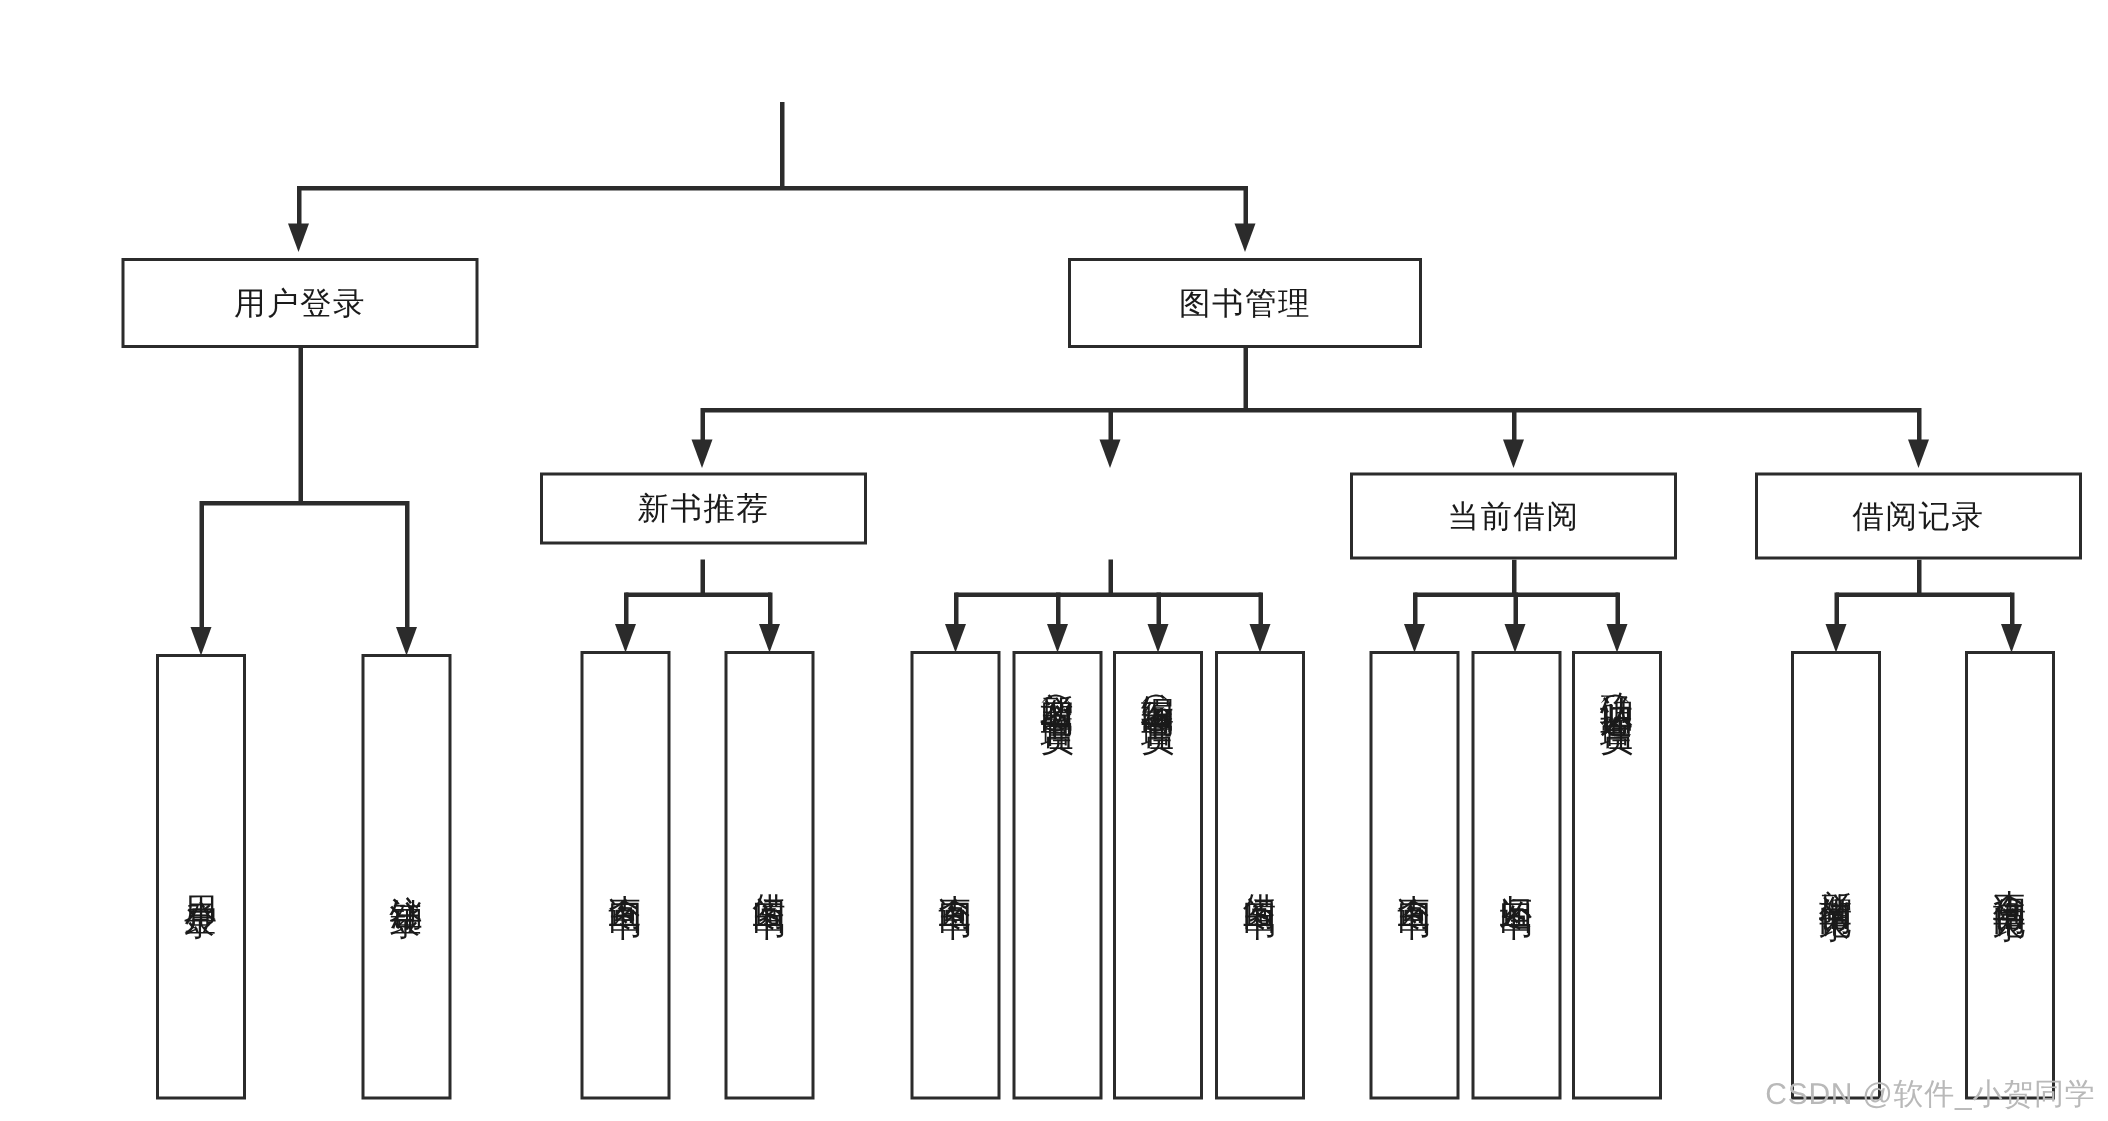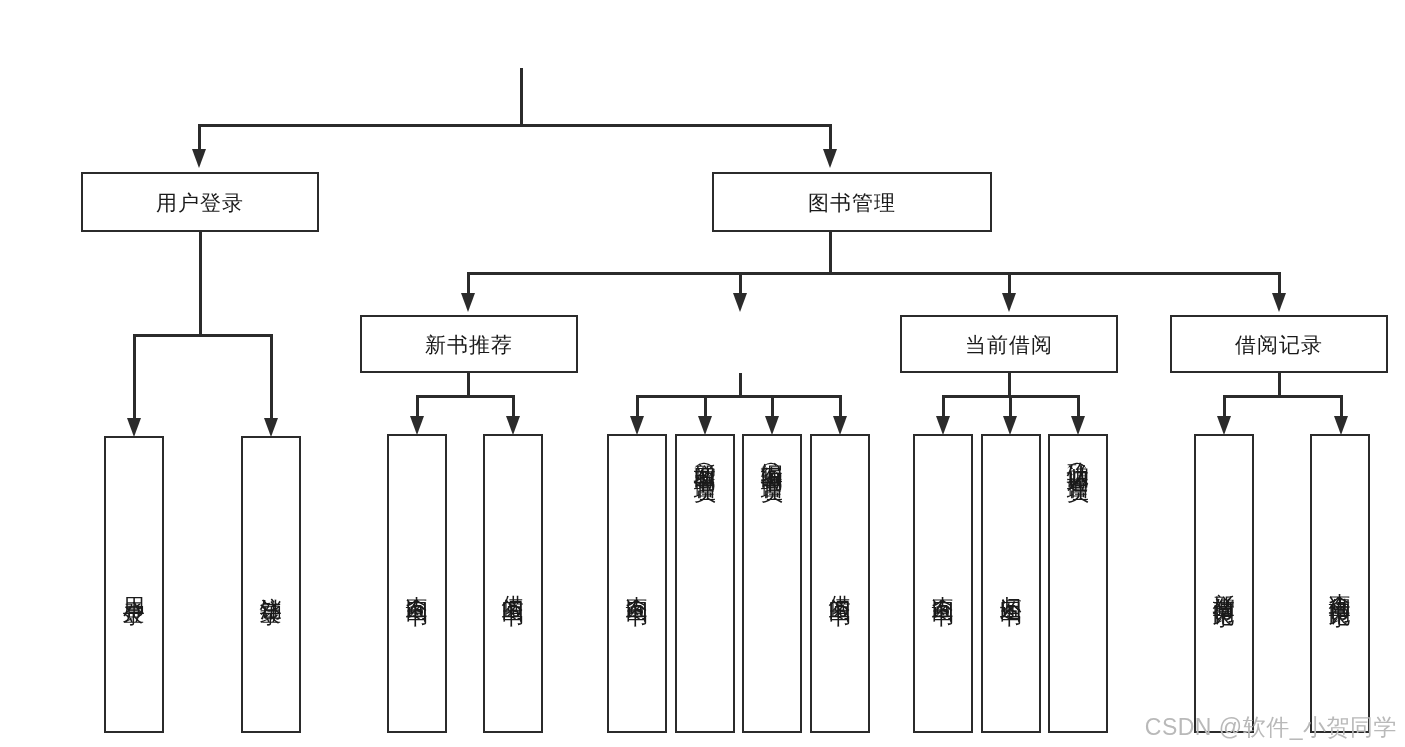--- a/index.html
+++ b/index.html
@@ -58,21 +58,21 @@
     position:absolute;
     width:0;height:0;
     border-left:7.5px solid transparent;
     border-right:7.5px solid transparent;
     border-top:19px solid #2b2b2b;
     z-index:2;
   }
   .watermark{
     position:absolute;
     right:8px;bottom:4px;
-    font-size:23px;
+    font-size:20px;
     color:#b9b9b9;
     letter-spacing:0.5px;
     z-index:5;
     white-space:nowrap;
   }
 </style>
 </head>
 <body>
 
 <div id="canvas">
@@ -84,21 +84,21 @@
 
   <div class="line vline" style="left:198px;top:124px;height:26px;"></div>
   <div class="arrow" style="left:192px;top:149px;"></div>
 
   <div class="line vline" style="left:829px;top:124px;height:26px;"></div>
   <div class="arrow" style="left:823px;top:149px;"></div>
 
   <div class="box" style="left:81px;top:172px;width:238px;height:60px;">
     <span class="label">用户登录</span>
   </div>
-  <div class="box" style="left:712px;top:172px;width:280px;height:60px;">
+  <div class="box" style="left:712px;top:172px;width:236px;height:60px;">
     <span class="label">图书管理</span>
   </div>
 
   <div class="line vline" style="left:199px;top:232px;height:104px;"></div>
   <div class="line hline" style="left:134px;top:334px;width:137px;"></div>
   <div class="line vline" style="left:133px;top:334px;height:85px;"></div>
   <div class="arrow" style="left:127px;top:418px;"></div>
   <div class="line vline" style="left:270px;top:334px;height:85px;"></div>
   <div class="arrow" style="left:264px;top:418px;"></div>
 
@@ -106,21 +106,21 @@
   <div class="line hline" style="left:468px;top:272px;width:812px;"></div>
   <div class="line vline" style="left:467px;top:272px;height:22px;"></div>
   <div class="arrow" style="left:461px;top:293px;"></div>
   <div class="line vline" style="left:739px;top:272px;height:22px;"></div>
   <div class="arrow" style="left:733px;top:293px;"></div>
   <div class="line vline" style="left:1008px;top:272px;height:22px;"></div>
   <div class="arrow" style="left:1002px;top:293px;"></div>
   <div class="line vline" style="left:1278px;top:272px;height:22px;"></div>
   <div class="arrow" style="left:1272px;top:293px;"></div>
 
-  <div class="box" style="left:360px;top:315px;width:218px;height:58px;">
+  <div class="box" style="left:360px;top:315px;width:218px;height:48px;">
     <span class="label">新书推荐</span>
   </div>
   <div class="box" style="left:900px;top:315px;width:218px;height:58px;">
     <span class="label">当前借阅</span>
   </div>
   <div class="box" style="left:1170px;top:315px;width:218px;height:58px;">
     <span class="label">借阅记录</span>
   </div>
 
   <div class="line vline" style="left:467px;top:373px;height:24px;"></div>

